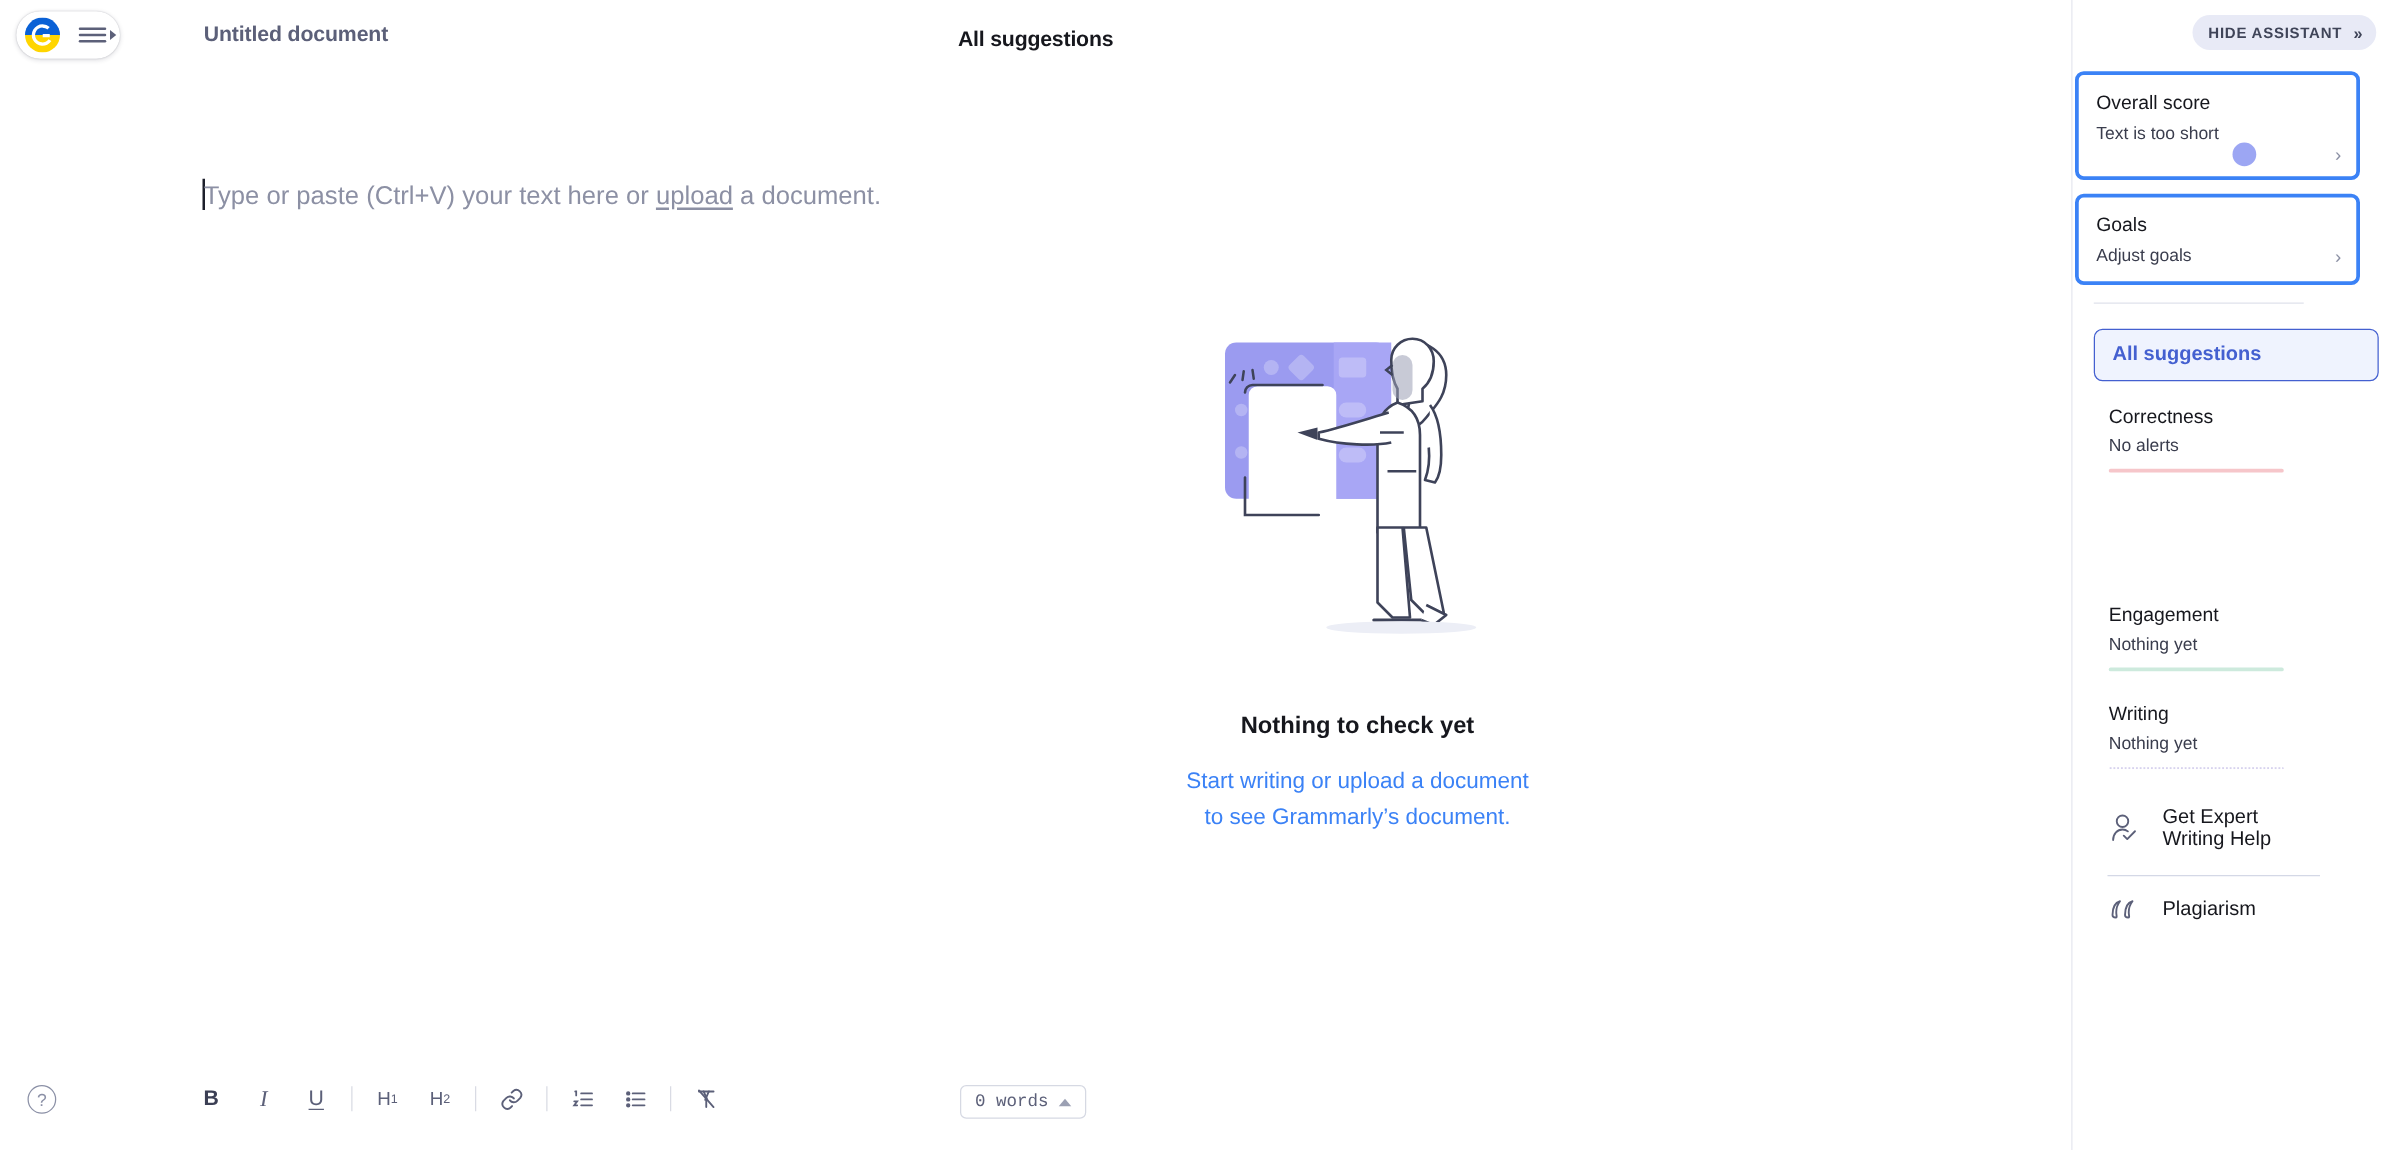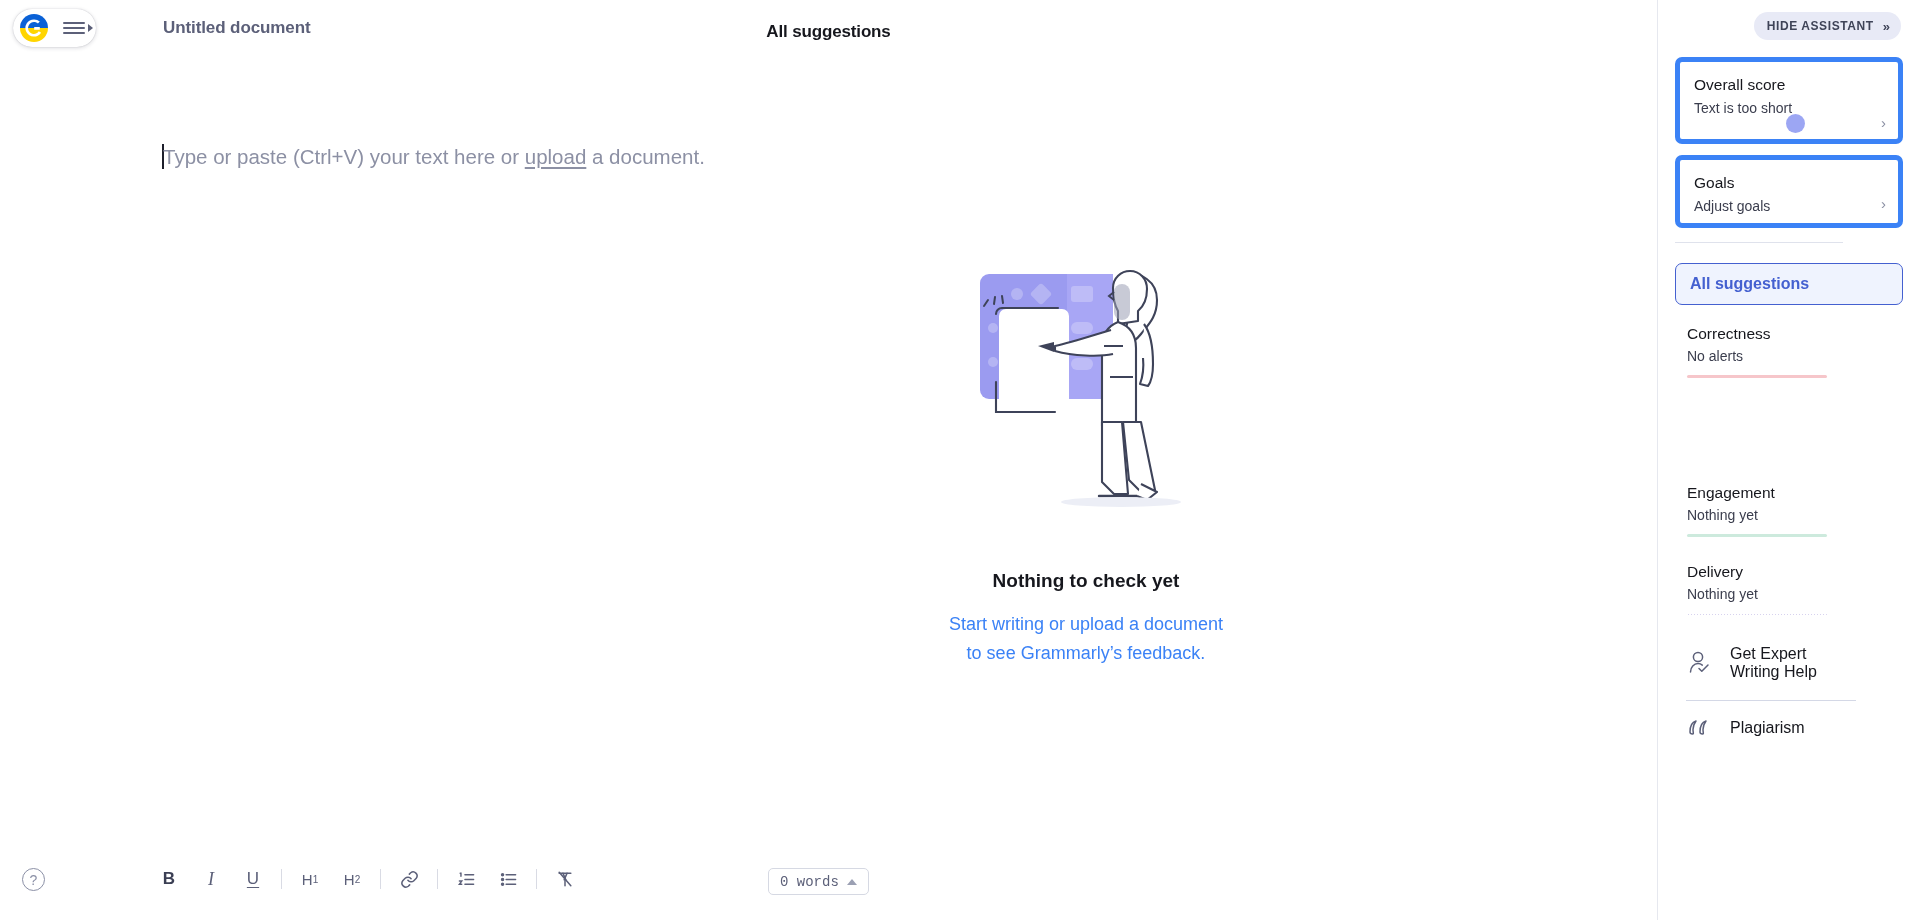--- a/index.html
+++ b/index.html
@@ -215,23 +215,23 @@
     border-radius: 14px;
     display: flex; align-items: center; gap: 9px;
     font-size: 12px; font-weight: bold; letter-spacing: 0.6px;
     color: #3f4458;
     cursor: pointer;
   }
   .chev2 { font-size: 13px; color:#3f4458; letter-spacing:-2px; }
 
   .card {
     position: absolute;
-    left: 17px;
+    left: 2px;
     width: 228px;
-    border: 5px solid #3b82f6;
+    border: 3px solid #3b82f6;
     border-radius: 7px;
     background: #fff;
     cursor: pointer;
   }
   .card.score { top: 57px; height: 87px; }
   .card.goals { top: 155px; height: 73px; }
   .card-title { position:absolute; left:14px; top:14px; font-size:15.5px; color:#16171d; }
   .card-sub   { position:absolute; left:14px; top:38px; font-size:14px; color:#3a3d4d; }
   .card-chev  { position:absolute; right:12px; bottom:8px; font-size:15px; color:#8a8fa3; }
   .card.goals .card-chev { bottom: 11px; }
@@ -381,21 +381,21 @@
 
           <path d="M128 234 l38 0" stroke="#3e4359" stroke-width="2.4" stroke-linecap="round"></path>
           <path d="M170 222 l16 8 l-10 8 l-10 -4" fill="#ffffff" stroke="#3e4359" stroke-width="2.1" stroke-linejoin="round"></path>
 
           <ellipse cx="150" cy="240" rx="60" ry="5" fill="#eceef6"></ellipse>
         </svg>
       </div>
       <div class="empty-title">Nothing to check yet</div>
       <div class="empty-sub">
         <div>Start writing or upload a document</div>
-        <div>to see Grammarly’s feedback.</div>
+        <div>to see Grammarly’s document.</div>
       </div>
     </div>
 
     <div class="bottom-bar">
       <div class="help-btn">?</div>
 
       <div class="fmt-toolbar">
         <div class="fmt-btn bold">B</div>
         <div class="fmt-btn italic">I</div>
         <div class="fmt-btn under">U</div>
@@ -484,21 +484,21 @@
     </div>
 
 
     <div class="metric m-engagement">
       <div class="m-name">Engagement</div>
       <div class="m-val">Nothing yet</div>
       <div class="m-bar bar-solid" id="bar2" style="background: rgb(205, 234, 221);"></div>
     </div>
 
     <div class="metric m-delivery">
-      <div class="m-name">Delivery</div>
+      <div class="m-name">Writing</div>
       <div class="m-val">Nothing yet</div>
       <div class="m-bar bar-dotted" id="bar3" style="color: rgb(215, 210, 238);"></div>
     </div>
 
     <div class="sb-item expert">
       <svg width="26" height="26" viewBox="0 0 26 26" fill="none" stroke="#5c6079" stroke-width="1.5" stroke-linecap="round" stroke-linejoin="round">
         <circle cx="12" cy="7" r="4.6"></circle>
         <path d="M4.5 22 c0 -5 3.5 -8.4 7.5 -8.4 c1.6 0 3.1 .5 4.3 1.5"></path>
         <path d="M13 18.5 l2.8 2.8 L22 15"></path>
       </svg>

